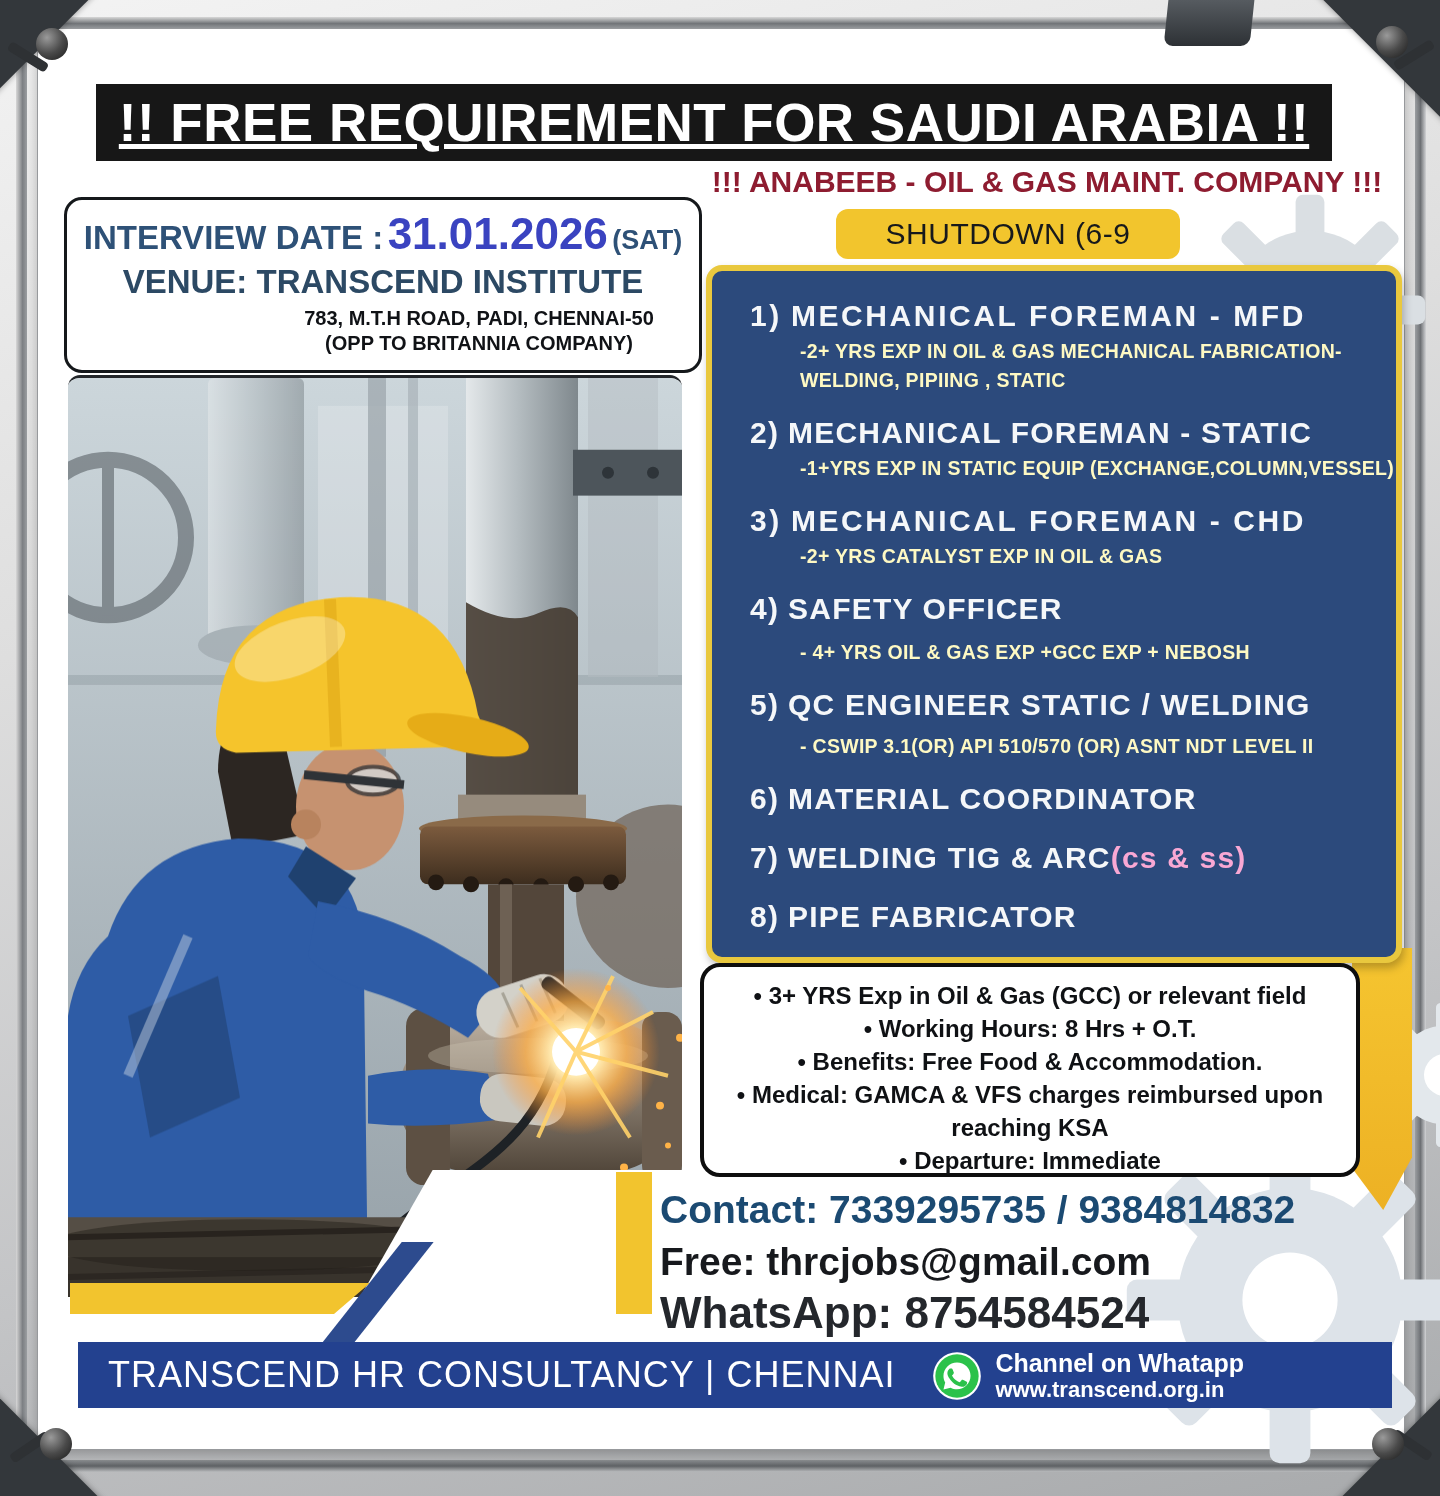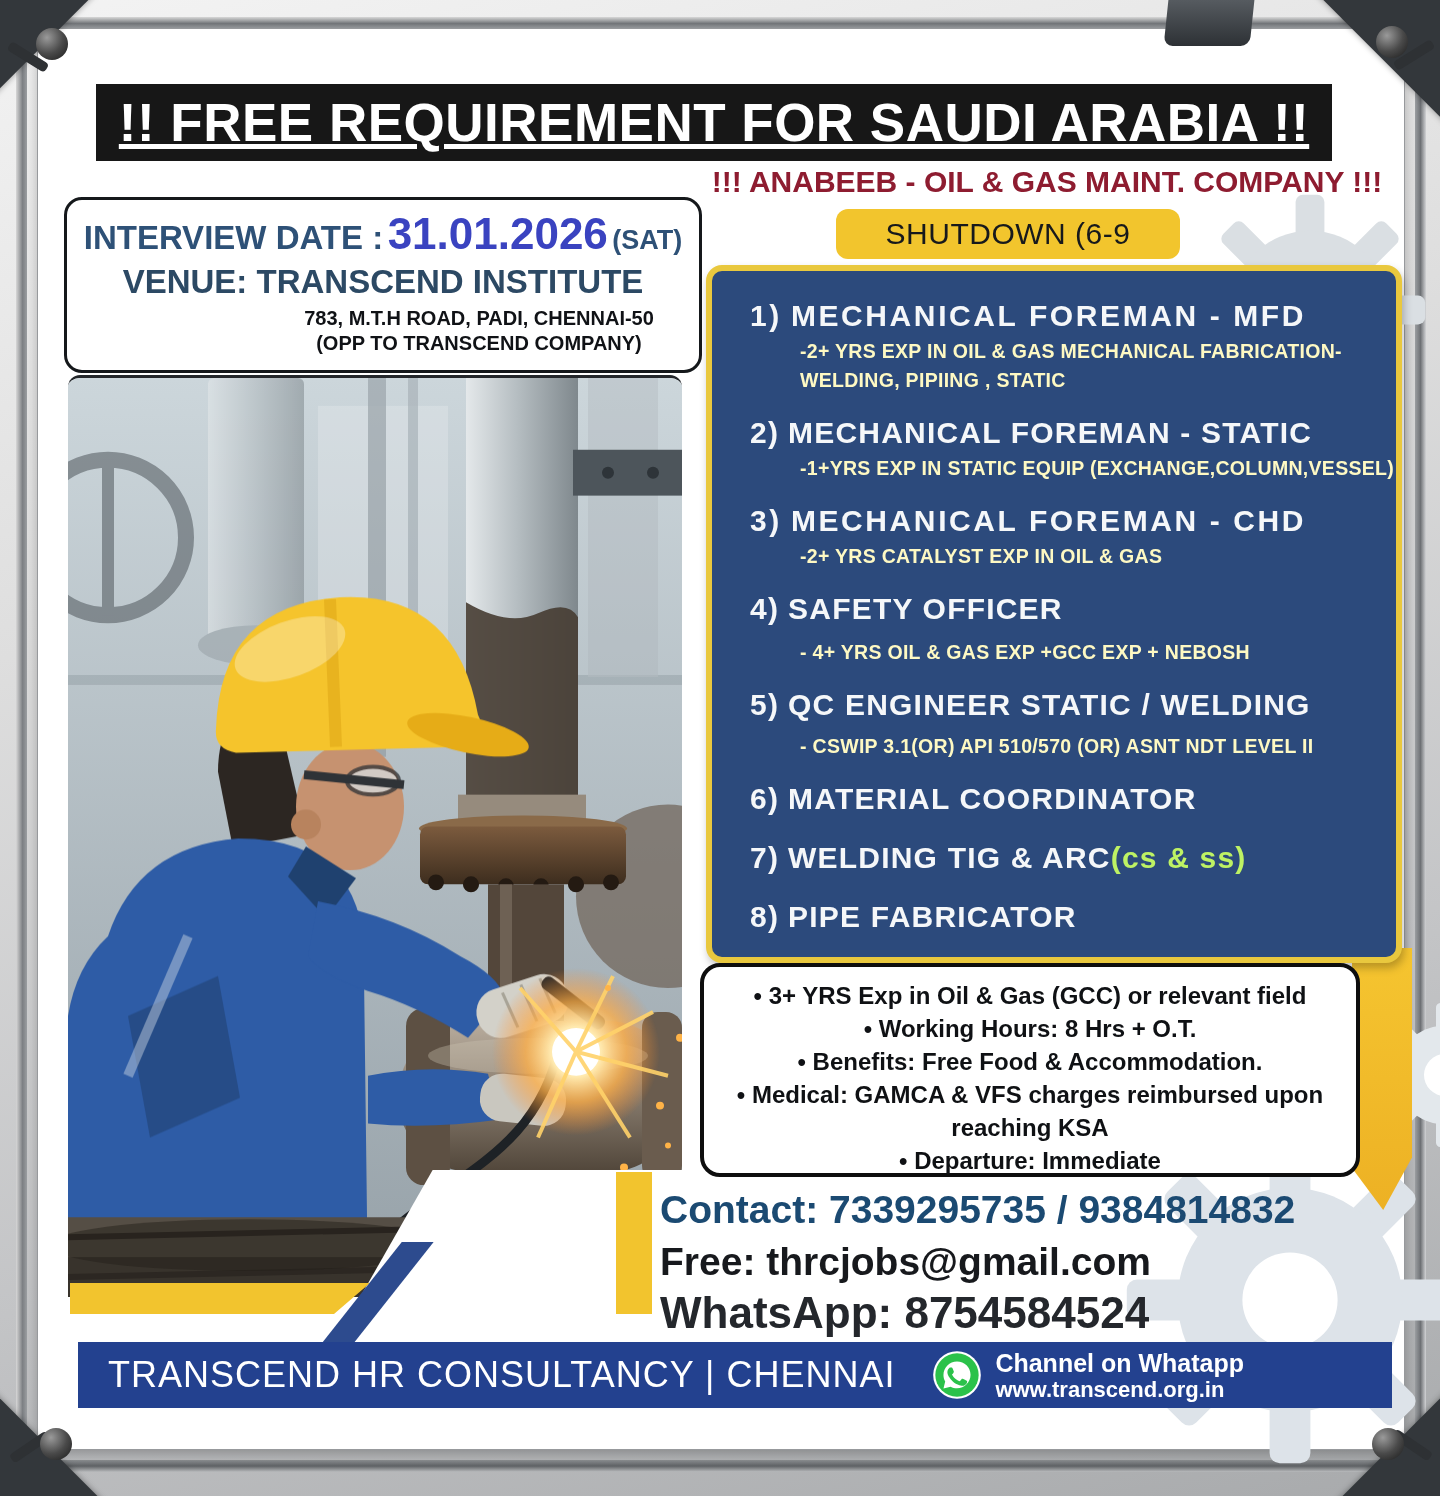--- a/index.html
+++ b/index.html
@@ -80,42 +80,42 @@
     border-radius:12px;color:#17191c;font-size:30px;line-height:50px;font-weight:normal;text-align:center;letter-spacing:.5px;}
 
   
   .jobs-box{position:absolute;left:706px;top:265px;width:696px;height:698px;z-index:2;
     background:#2c4a7c;border:6px solid #e9c83e;border-radius:16px;box-sizing:border-box;
     padding:26px 18px 16px 38px;box-shadow:2px 5px 8px rgba(0,0,0,.25);overflow:hidden;}
   .job{margin-bottom:21px;}
   .job-title{color:#f5f7f9;font-weight:bold;font-size:30px;line-height:38px;letter-spacing:1.2px;white-space:nowrap;}
   .job:nth-child(1) .job-title,.job:nth-child(3) .job-title{letter-spacing:2.6px;}
   .job-num{margin-right:9px;}
-  .job-suffix{color:#bef264;}
+  .job-suffix{color:#f9a8d4;}
   .job-detail{margin:3px 0 0 50px;color:#fef9c3;font-weight:bold;font-size:19.5px;line-height:26px;
     letter-spacing:.3px;white-space:nowrap;}
   .job:nth-child(4) .job-detail{margin-top:11px;}
   .job:nth-child(5) .job-detail{margin-top:9px;}
 
   
   .terms-box{position:absolute;left:700px;top:963px;width:660px;height:214px;background:#fff;z-index:2;
     border:4px solid #0e0e0e;border-radius:20px;box-sizing:border-box;padding:12px 10px;}
   .term-line{color:#0f1114;font-weight:bold;font-size:24px;line-height:33px;text-align:center;}
 
   
   .contact{position:absolute;left:660px;top:1186px;width:745px;z-index:5;white-space:nowrap;}
   .c-line1{font-weight:bold;font-size:39px;line-height:48px;color:#1b4a72;}
   .c-line2{margin-top:5px;font-weight:bold;font-size:39px;line-height:46px;color:#17191d;}
   .c-line3{margin-top:3px;font-weight:bold;font-size:44px;line-height:50px;color:#24272c;}
 
   
   .footer{position:absolute;left:78px;top:1342px;width:1314px;height:66px;background:#23418f;z-index:6;
     display:flex;align-items:center;color:#fff;}
   .agency{margin-left:30px;font-weight:normal;font-size:36px;letter-spacing:1px;white-space:nowrap;}
-  .channel{margin-left:auto;margin-right:148px;display:flex;align-items:center;gap:12px;}
+  .channel{margin-left:auto;margin-right:148px;display:flex;align-items:flex-end;gap:12px;}
   .wa-icon{width:52px;height:52px;flex:0 0 auto;}
   .ch-l1{font-weight:bold;font-size:25px;line-height:28px;}
   .ch-l2{font-weight:bold;font-size:22px;line-height:25px;}
 </style>
 </head>
 <body>
 
 <div id="app">
   <div class="frame"></div>
   <div class="rail top"></div>
@@ -190,21 +190,21 @@
 
   <div class="iv-box">
     <div class="iv-line1">
       <span class="iv-label">INTERVIEW DATE :</span>
       <span class="iv-date">31.01.2026</span>
       <span class="iv-day">(SAT)</span>
     </div>
     <div class="iv-venue">VENUE: TRANSCEND INSTITUTE</div>
     <div class="iv-addr">
       <div>783, M.T.H ROAD, PADI, CHENNAI-50</div>
-      <div>(OPP TO TRANSCEND COMPANY)</div>
+      <div>(OPP TO BRITANNIA COMPANY)</div>
     </div>
   </div>
 
   <div class="photo">
     <svg viewBox="0 0 614 922" preserveAspectRatio="none" role="img">
       <defs>
         <linearGradient id="bg" x1="0" y1="0" x2="0" y2="1">
           <stop offset="0" stop-color="#ccd6db"></stop>
             <stop offset="1" stop-color="#96a1a8"></stop>
         </linearGradient>

